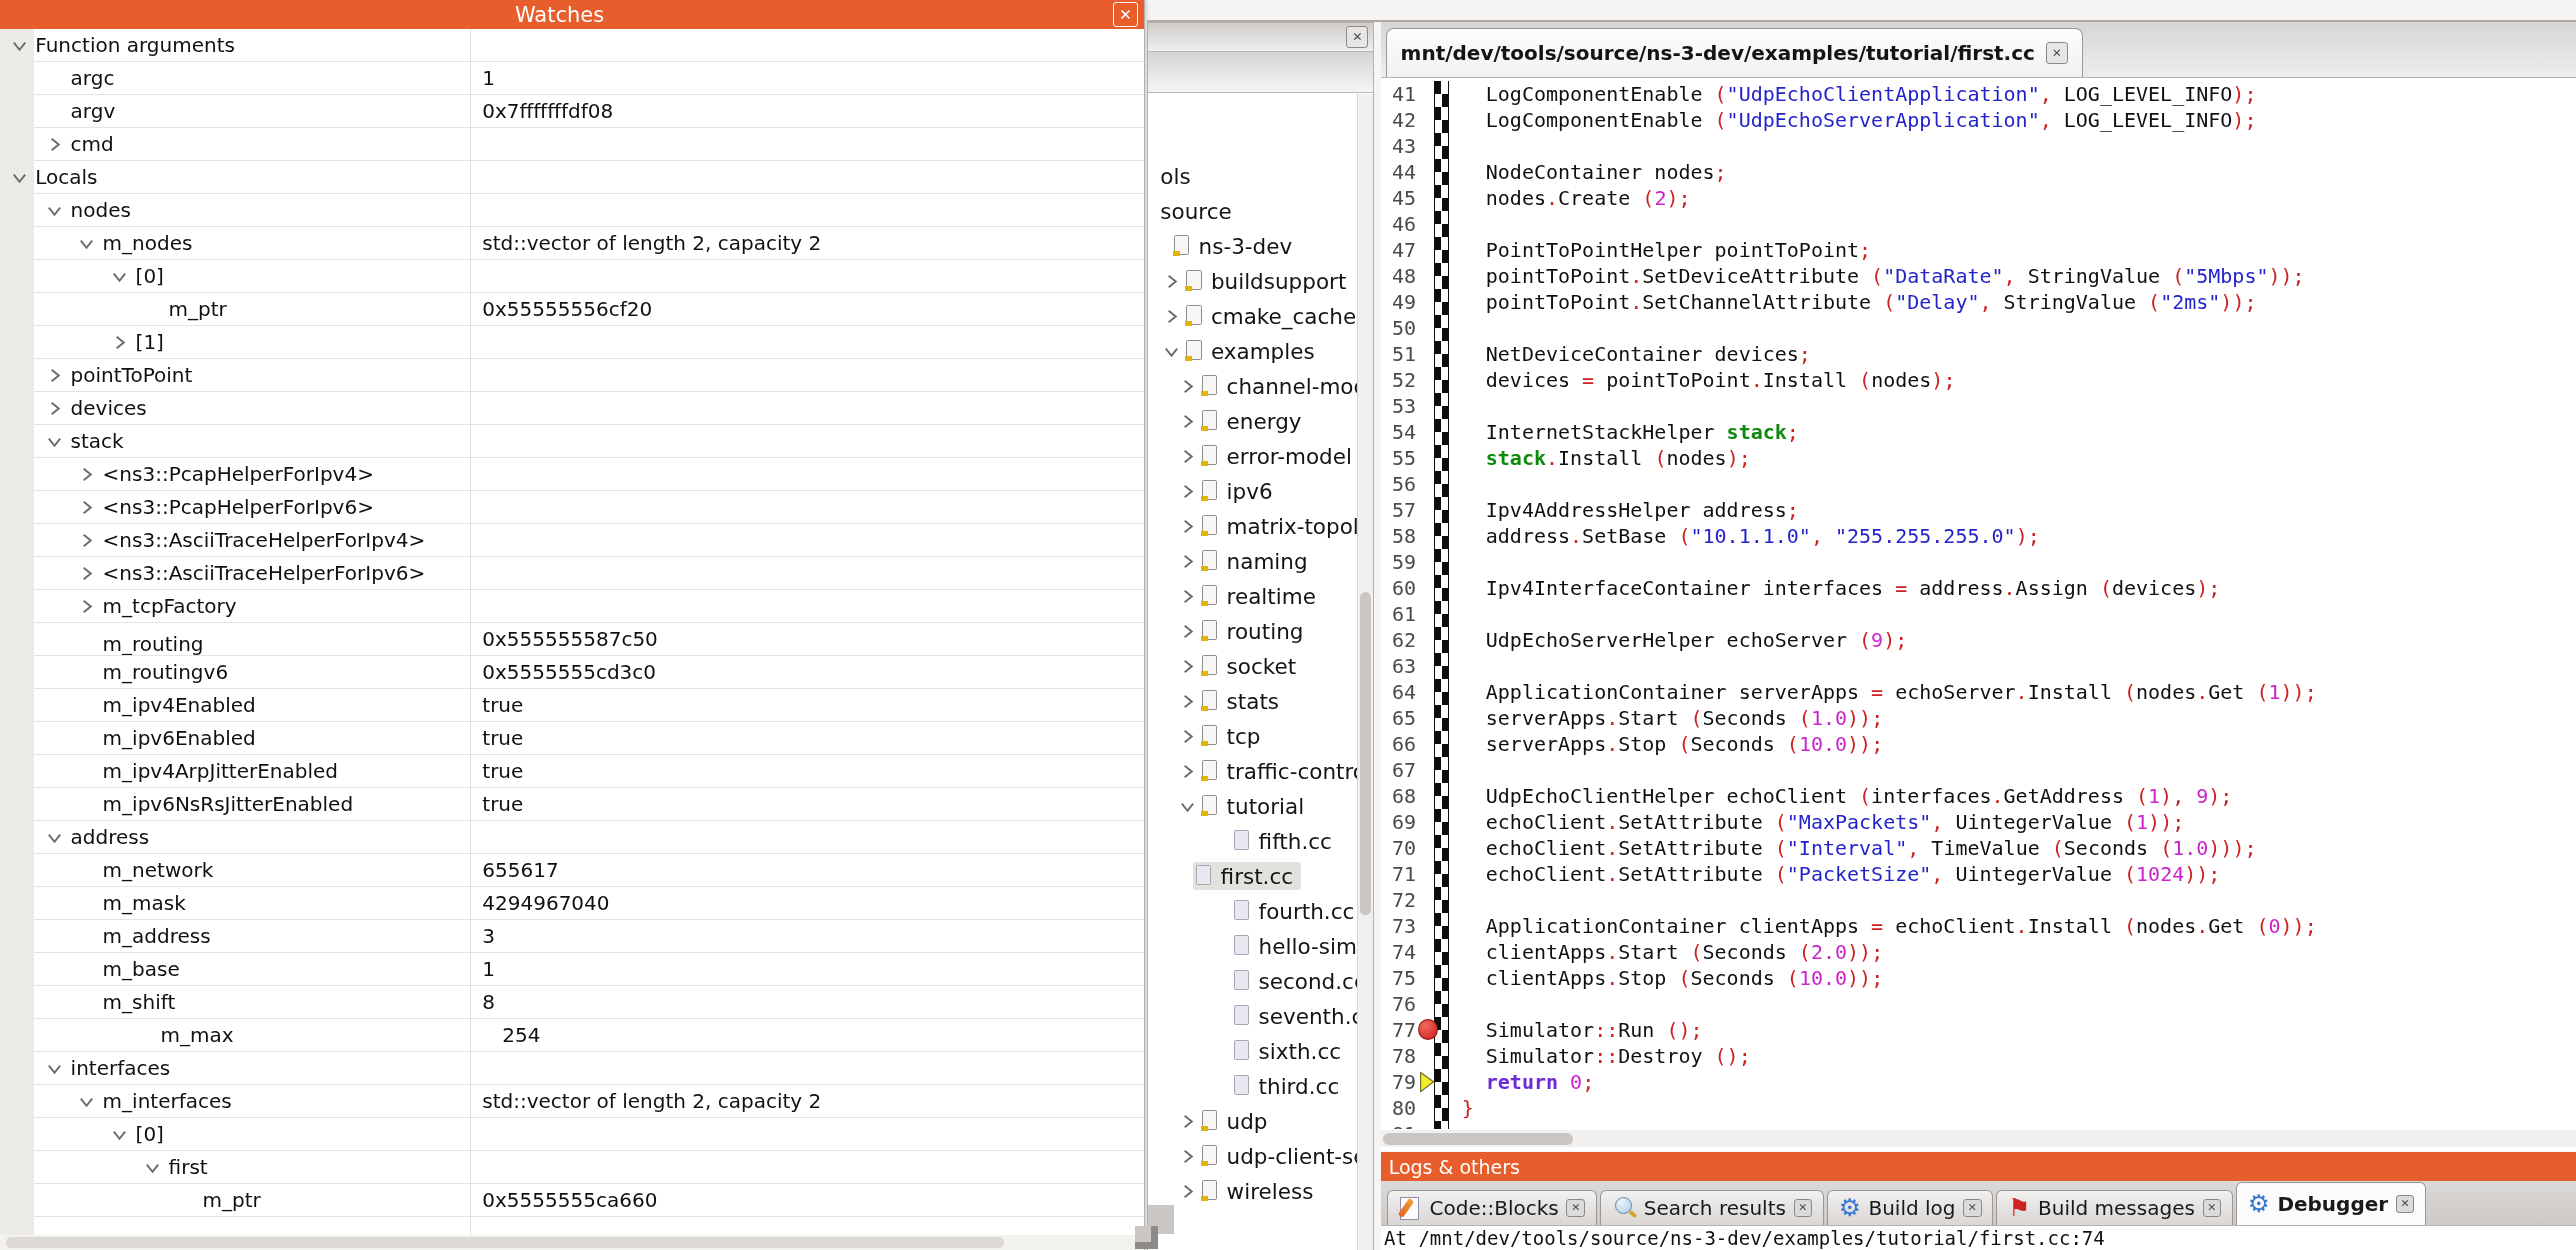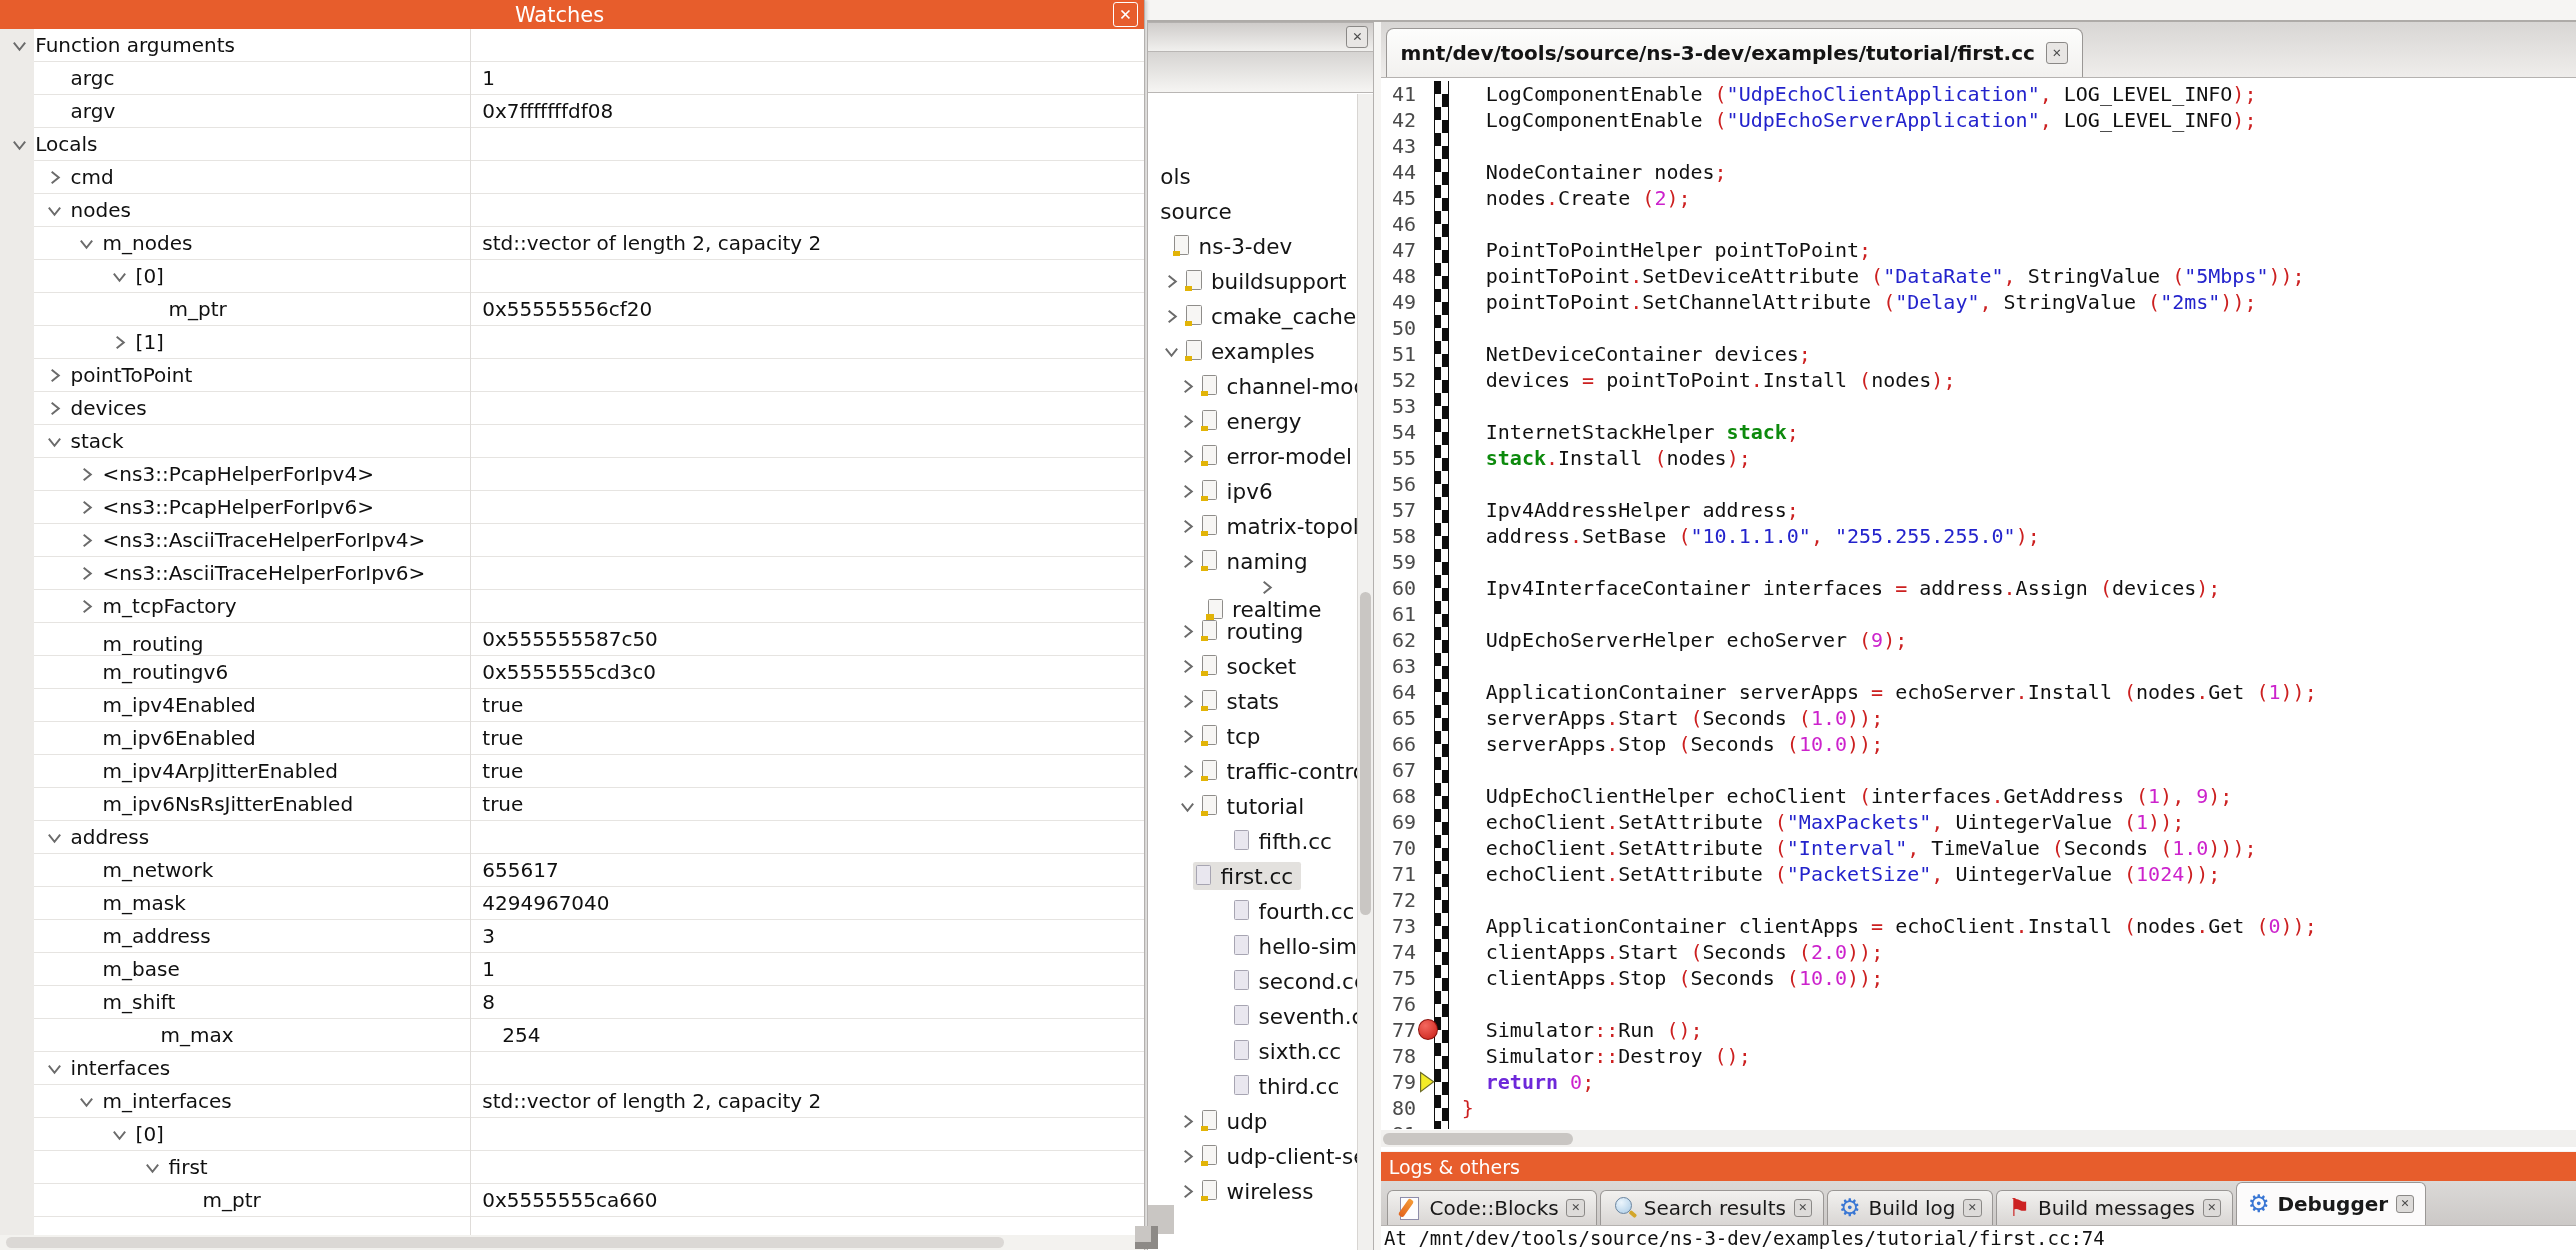--- a/index.html
+++ b/index.html
@@ -130,38 +130,38 @@
           <div class="wval">1</div>
         </div>
         <div class="wrow">
           <div class="wname" style="padding-left: 43px;">
             <span class="expander"></span>
             <span>argv</span>
           </div>
           <div class="wval">0x7fffffffdf08</div>
         </div>
         <div class="wrow">
+          <div class="wname" style="padding-left: 43px;">
+            <span class="expander">
+              <svg width="17" height="17" viewBox="0 0 12 12" style="">
+                <polyline points="4,2 9,6 4,10" fill="none" stroke="#6b6b6b" stroke-width="1.4"></polyline>
+              </svg>
+            </span>
+            <span>cmd</span>
+          </div>
+          <div class="wval"></div>
+        </div>
+        <div class="wrow">
           <div class="wname" style="padding-left: 7.7px;">
             <span class="expander">
               <svg width="17" height="17" viewBox="0 0 12 12" style="transform:rotate(90deg);">
                 <polyline points="4,2 9,6 4,10" fill="none" stroke="#6b6b6b" stroke-width="1.4"></polyline>
               </svg>
             </span>
             <span>Locals</span>
-          </div>
-          <div class="wval"></div>
-        </div>
-        <div class="wrow">
-          <div class="wname" style="padding-left: 43px;">
-            <span class="expander">
-              <svg width="17" height="17" viewBox="0 0 12 12" style="">
-                <polyline points="4,2 9,6 4,10" fill="none" stroke="#6b6b6b" stroke-width="1.4"></polyline>
-              </svg>
-            </span>
-            <span>cmd</span>
           </div>
           <div class="wval"></div>
         </div>
         <div class="wrow">
           <div class="wname" style="padding-left: 43px;">
             <span class="expander">
               <svg width="17" height="17" viewBox="0 0 12 12" style="transform:rotate(90deg);">
                 <polyline points="4,2 9,6 4,10" fill="none" stroke="#6b6b6b" stroke-width="1.4"></polyline>
               </svg>
             </span>
@@ -598,21 +598,21 @@
             </svg>
           </span>
           <span class="tsel">
             <span class="ticon folder">
               <span class="sheet"></span>
               <span class="tick"></span>
             </span>
             <span>naming</span>
           </span>
         </div>
-        <div class="trow" style="padding-left: 28px; flex-direction: column;">
+        <div class="trow" style="padding-left: 28px;">
           <span class="expander">
             <svg width="17" height="17" viewBox="0 0 12 12" style="">
               <polyline points="4,2 9,6 4,10" fill="none" stroke="#6b6b6b" stroke-width="1.4"></polyline>
             </svg>
           </span>
           <span class="tsel">
             <span class="ticon folder">
               <span class="sheet"></span>
               <span class="tick"></span>
             </span>

